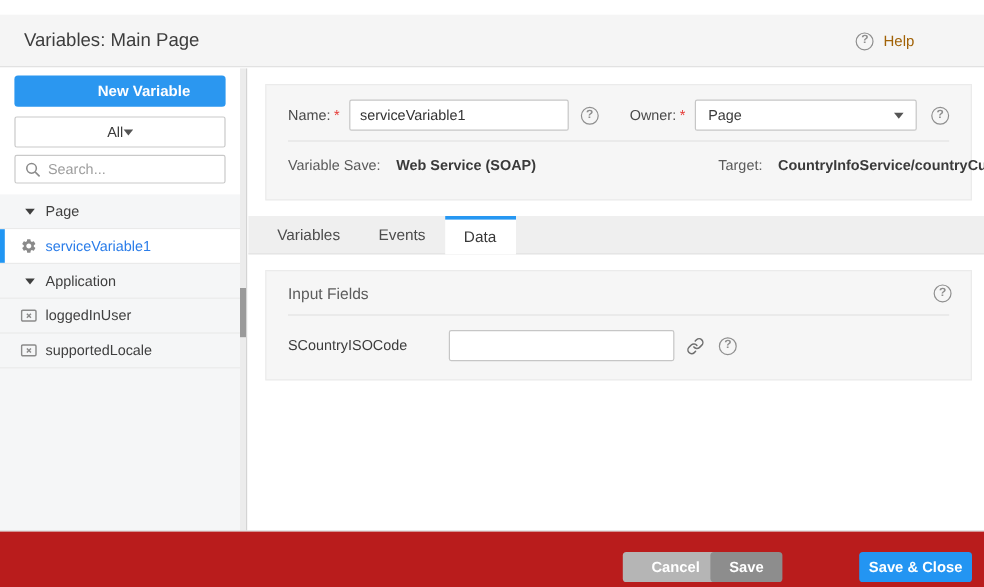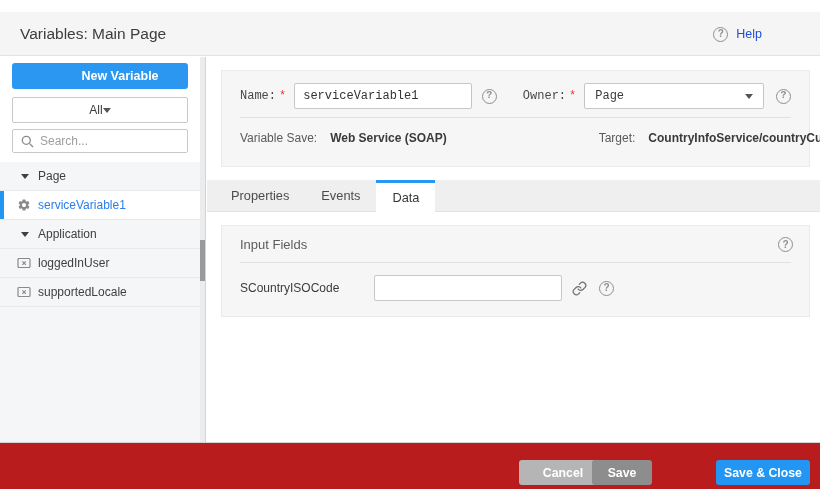--- a/index.html
+++ b/index.html
@@ -3,21 +3,21 @@
 <meta charset="utf-8">
 <style>
   * { margin:0; padding:0; box-sizing:border-box; }
   html,body { background:#ffffff; }
   body { font-family:"Liberation Sans", sans-serif; }
   .app { position:relative; width:820px; height:489px; background:#fff; overflow:hidden; font-size:12px; color:#3c3c3c;margin-top:12px; }
 
   
   .header { position:absolute; top:0; left:0; right:0; height:44px; background:#f5f5f5; border-bottom:1px solid #e2e2e2; }
   .page-title { position:absolute; left:20px; top:0; line-height:44px; font-size:15.5px; color:#3d3d3d; }
-  .help { position:absolute; right:58px; top:0; height:44px; display:flex; align-items:center; gap:8px; color:#1d4ed8; font-size:12.5px; cursor:pointer; }
+  .help { position:absolute; right:58px; top:0; height:44px; display:flex; align-items:center; gap:8px; color:#a16207; font-size:12.5px; cursor:pointer; }
 
   .qicon { width:15px; height:15px; border:1.5px solid #8f8f8f; border-radius:50%; display:inline-flex; align-items:center; justify-content:center; flex:none; background:transparent; }
   .qicon::before { content:"?"; font-size:10px; line-height:1; color:#8f8f8f; font-weight:700; }
 
   
   .sidebar { position:absolute; top:45px; left:0; width:206px; height:385px; background:#fff; border-right:1px solid #d4d4d4; }
   .btn-new { position:absolute; left:12px; top:6px; width:176px; height:26px; background:#2b97f0; color:#fff; font-weight:700; font-size:12.5px; border:none; border-radius:3px; display:flex; align-items:center; justify-content:center; cursor:pointer; font-family:inherit;padding-left:40px; }
   .filter { position:absolute; left:12px; top:40px; width:176px; height:26px; border:1px solid #c9c9c9; border-radius:2px; background:#fff; display:flex; align-items:center; justify-content:center; padding:0 10px; cursor:pointer; color:#3a3a3a; }
   .search { position:absolute; left:12px; top:72px; width:176px; height:24px; border:1px solid #c9c9c9; border-radius:2px; background:#fff; display:flex; align-items:center; gap:6px; padding:0 8px; }
   .search input { border:none; outline:none; flex:1; min-width:0; font-size:12px; color:#333; background:transparent; font-family:inherit; }
@@ -31,21 +31,21 @@
   .trow.selected::before { content:""; position:absolute; left:0; top:0; bottom:0; width:4px; background:#2196f3; }
   .tree-caret { width:0; height:0; border-left:4.5px solid transparent; border-right:4.5px solid transparent; border-top:5px solid #3f3f3f; }
 
   .scroll-track { position:absolute; top:0; right:0; width:5px; height:100%; background:#ececec; }
   .scroll-thumb { position:absolute; top:183px; right:0; width:5px; height:41px; background:#9a9a9a; cursor:grab; }
 
   
   .main { position:absolute; left:207px; top:45px; right:0; height:385px; background:#fff; }
   .card { position:absolute; left:14px; width:589px; background:#f6f6f6; border:1px solid #ebebeb; }
   .form-card { top:13px; height:97px; }
-  .frow1 { display:flex; align-items:center; margin:12px 18px 0; height:26px;font-family:Liberation Mono, monospace; }
+  .frow1 { display:flex; align-items:center; margin:12px 18px 0; height:26px; }
   .flabel { color:#494949; white-space:nowrap; }
   .req { color:#e53935; margin-left:3px; }
   .tinput { height:26px; border:1px solid #c6c6c6; border-radius:2px; padding:0 8px; font-size:12px; color:#333; background:#fff; outline:none; font-family:inherit; }
   .name-input { width:188px; margin-left:8px; }
   .ml10 { margin-left:10px; } .ml12 { margin-left:12px; }
   .owner-label { margin-left:26px; }
   .selectbox { width:190px; height:26px; margin-left:8px; border:1px solid #c6c6c6; border-radius:2px; background:#fff; display:flex; align-items:center; justify-content:space-between; padding:0 10px; cursor:pointer; color:#3a3a3a; }
   .caret { width:0; height:0; border-left:4px solid transparent; border-right:4px solid transparent; border-top:5px solid #555; }
   .divider { border-top:1px solid #e1e1e1; margin:8px 18px 0; }
   .frow2 { display:flex; align-items:center; margin:13px 18px 0; white-space:nowrap; }
@@ -163,21 +163,21 @@
 
       <div class="frow2">
         <span class="ro-label">Variable Save:</span>
         <span class="ro-value">Web Service (SOAP)</span>
         <span class="ro-label target-label">Target:</span>
         <span class="ro-value">CountryInfoService/countryCurrency</span>
       </div>
     </div>
 
     <div class="tabs">
-      <div class="tab">Properties</div>
+      <div class="tab">Variables</div>
       <div class="tab">Events</div>
       <div class="tab active">Data</div>
     </div>
 
     <div class="card fields-card">
       <div class="fc-head">
         <span class="fc-title">Input Fields</span>
         <span class="qicon"></span>
       </div>
       <div class="fc-divider"></div>

